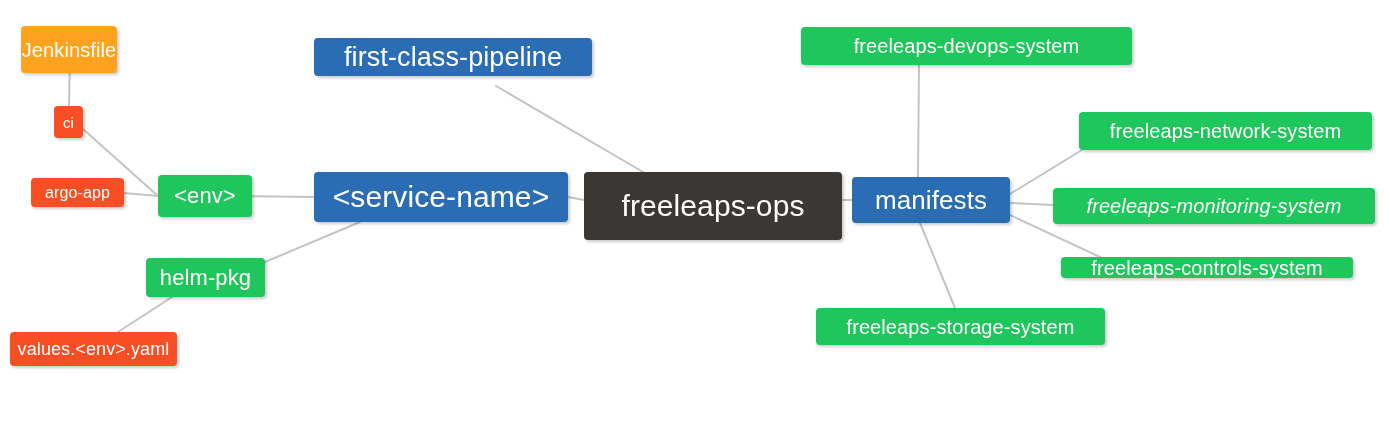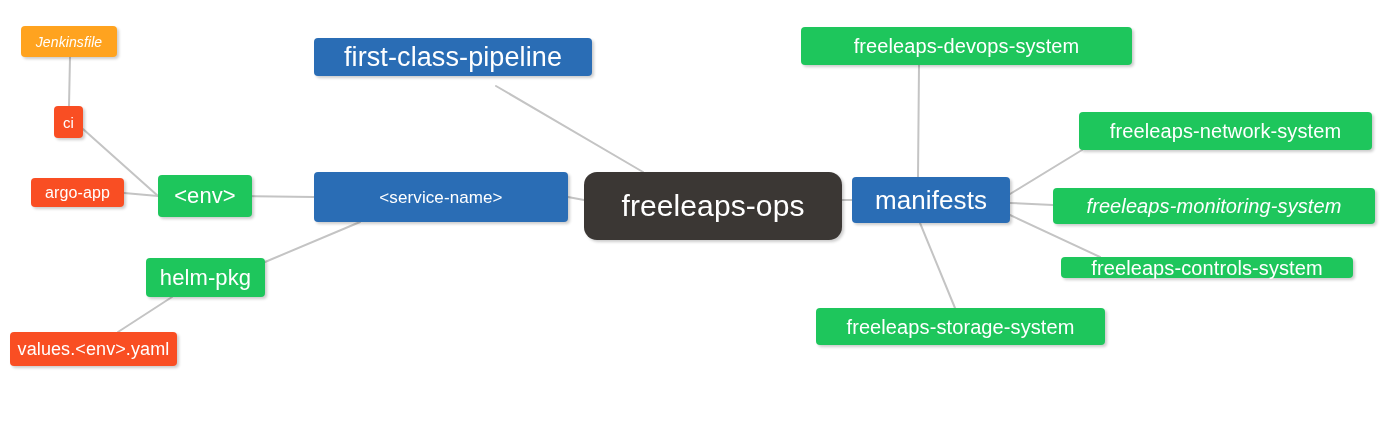--- a/index.html
+++ b/index.html
@@ -39,21 +39,20 @@
     box-shadow: 2px 2px 3px rgba(0,0,0,0.20);
     line-height: 1;
     letter-spacing: 0.1px;
     z-index: 2;
     cursor: pointer;
     user-select: none;
   }
   .node-root {
     background: #3b3734;
     font-size: 30px;
-    border-radius: 13px;
   }
   .node-blue   { background: #2a6db5; }
   .node-green  { background: #1ec65c; }
   .node-orange { background: #ffa31f; }
   .node-red    { background: #f94e23; }
 </style>
 </head>
 <body>
 
 <div id="mindmap">
@@ -67,42 +66,42 @@
       <line x1="496" y1="86" x2="643" y2="172" stroke="#c4c4c4" stroke-width="2" stroke-linecap="round"></line>
       <line x1="568" y1="197" x2="584" y2="200" stroke="#c4c4c4" stroke-width="2" stroke-linecap="round"></line>
       <line x1="842" y1="200" x2="852" y2="200" stroke="#c4c4c4" stroke-width="2" stroke-linecap="round"></line>
       <line x1="918" y1="177" x2="919" y2="65" stroke="#c4c4c4" stroke-width="2" stroke-linecap="round"></line>
       <line x1="1010" y1="194" x2="1082" y2="150" stroke="#c4c4c4" stroke-width="2" stroke-linecap="round"></line>
       <line x1="1010" y1="203" x2="1053" y2="205" stroke="#c4c4c4" stroke-width="2" stroke-linecap="round"></line>
       <line x1="1010" y1="215" x2="1100" y2="257" stroke="#c4c4c4" stroke-width="2" stroke-linecap="round"></line>
       <line x1="920" y1="223" x2="955" y2="308" stroke="#c4c4c4" stroke-width="2" stroke-linecap="round"></line>
     </svg>
   <div id="node-layer">
-      <div class="node node-orange" style="left: 21px; top: 26px; width: 96px; height: 31px; font-size: 14px; font-style: italic;">
+      <div class="node node-orange" style="left: 21px; top: 26px; width: 96px; height: 47px; font-size: 20px;">
         <span>Jenkinsfile</span>
       </div>
       <div class="node node-red" style="left: 54px; top: 106px; width: 29px; height: 32px; font-size: 15px;">
         <span>ci</span>
       </div>
       <div class="node node-red" style="left: 31px; top: 178px; width: 93px; height: 29px; font-size: 16px;">
         <span>argo-app</span>
       </div>
       <div class="node node-green" style="left: 158px; top: 175px; width: 94px; height: 42px; font-size: 22px; text-align: center;">
         <span>&lt;env&gt;</span>
       </div>
       <div class="node node-green" style="left: 146px; top: 258px; width: 119px; height: 39px; font-size: 22px;">
         <span>helm-pkg</span>
       </div>
       <div class="node node-red" style="left: 10px; top: 332px; width: 167px; height: 34px; font-size: 18px;">
         <span>values.&lt;env&gt;.yaml</span>
       </div>
       <div class="node node-blue" style="left: 314px; top: 38px; width: 278px; height: 38px; font-size: 27px;">
         <span>first-class-pipeline</span>
       </div>
-      <div class="node node-blue" style="left: 314px; top: 172px; width: 254px; height: 50px; font-size: 17px;">
+      <div class="node node-blue" style="left: 314px; top: 172px; width: 254px; height: 50px; font-size: 30px;">
         <span>&lt;service-name&gt;</span>
       </div>
       <div class="node node-root" style="left: 584px; top: 172px; width: 258px; height: 68px; font-size: 30px;">
         <span>freeleaps-ops</span>
       </div>
       <div class="node node-blue" style="left: 852px; top: 177px; width: 158px; height: 46px; font-size: 26px;">
         <span>manifests</span>
       </div>
       <div class="node node-green" style="left: 801px; top: 27px; width: 331px; height: 38px; font-size: 20px;">
         <span>freeleaps-devops-system</span>

